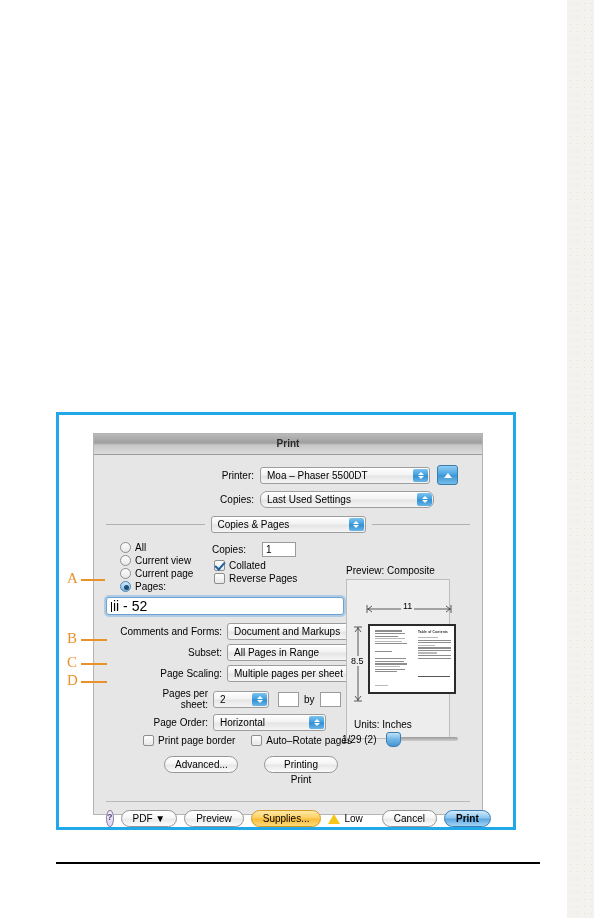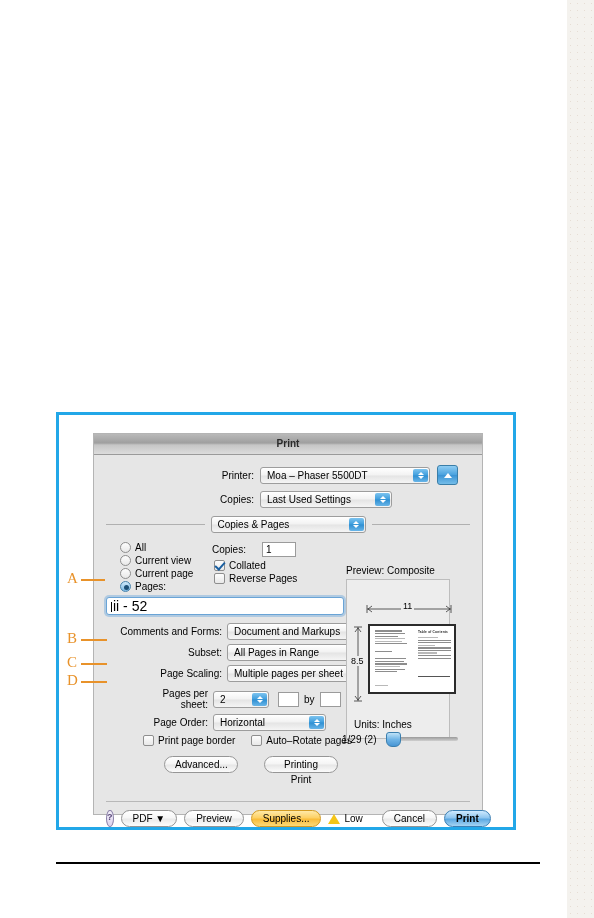--- a/index.html
+++ b/index.html
@@ -58,21 +58,21 @@
   .popup .arrows{
     position:absolute;right:1px;top:1px;bottom:1px;width:15px;border-radius:2px;
     background:linear-gradient(to bottom,#7cc3ef 0%,#3f9edd 48%,#2f8fd2 52%,#68b5e8 100%);
     display:flex;flex-direction:column;align-items:center;justify-content:center;gap:1px;
   }
   .popup .arrows i{display:block;width:0;height:0;border-left:3px solid transparent;border-right:3px solid transparent;}
   .popup .arrows i.up{border-bottom:3.5px solid #fff;}
   .popup .arrows i.dn{border-top:3.5px solid #fff;}
 
   .printer-row .popup{width:170px;}
-  .presets-row .popup{width:132px;}
+  .presets-row .popup{width:174px;border-radius:7px;}
 
   .eject-btn{
     width:19px;height:18px;margin-left:7px;border-radius:3px;
     background:linear-gradient(to bottom,#8fcdf3 0%,#4ba3df 48%,#3b94d5 52%,#74bde9 100%);
     border:1px solid #3a7ea8;display:flex;align-items:center;justify-content:center;
   }
   .eject-btn i{width:0;height:0;border-left:4px solid transparent;border-right:4px solid transparent;border-bottom:5px solid #fff;}
 
   
   .pane-row{display:flex;align-items:center;margin:8px 0 9px 0;}

